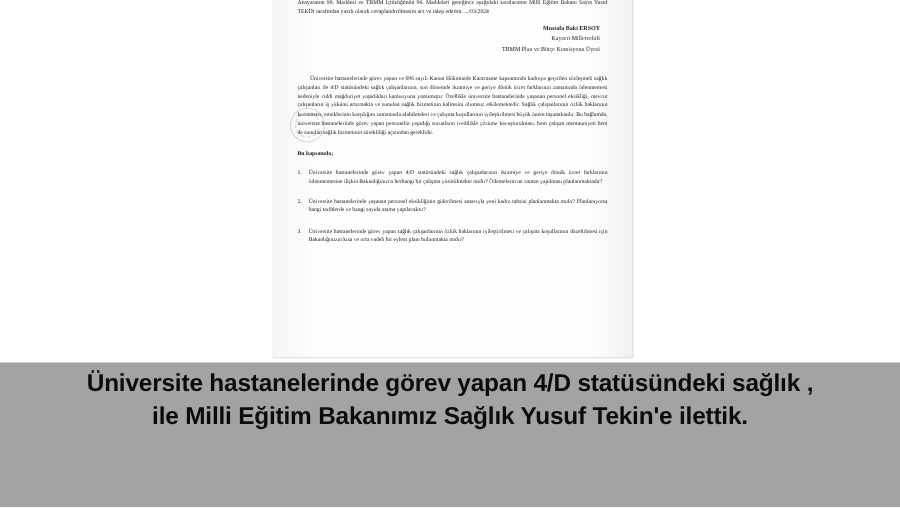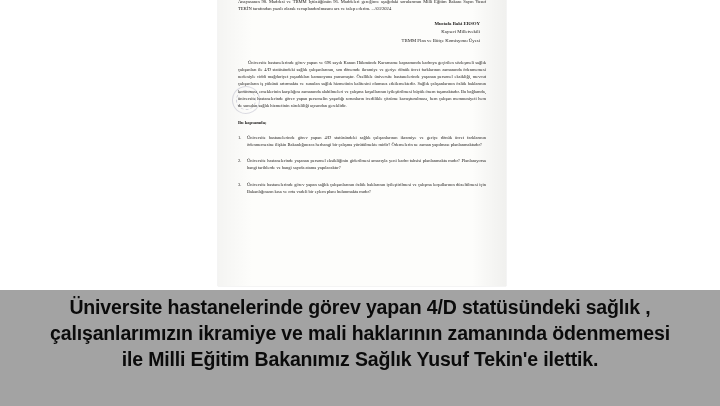--- a/index.html
+++ b/index.html
@@ -192,17 +192,16 @@
             <span>Üniversite hastanelerinde görev yapan sağlık çalışanlarının özlük haklarının iyileştirilmesi ve çalışma koşullarının düzeltilmesi için Bakanlığınızın kısa ve orta vadeli bir eylem planı bulunmakta mıdır?</span>
           </li>
         </ul>
 
       </div>
     </div>
   </div>
 
   <div class="caption">
     <span class="caption-line">Üniversite hastanelerinde görev yapan 4/D statüsündeki sağlık ,</span>
-    <span class="caption-line">çalışanlarımızın ikramiye ve mali haklarının zamanında ödenmemesi</span>
     <span class="caption-line">ile Milli Eğitim Bakanımız Sağlık Yusuf Tekin'e ilettik.</span>
   </div>
 
 </div>
 
 </body></html>

